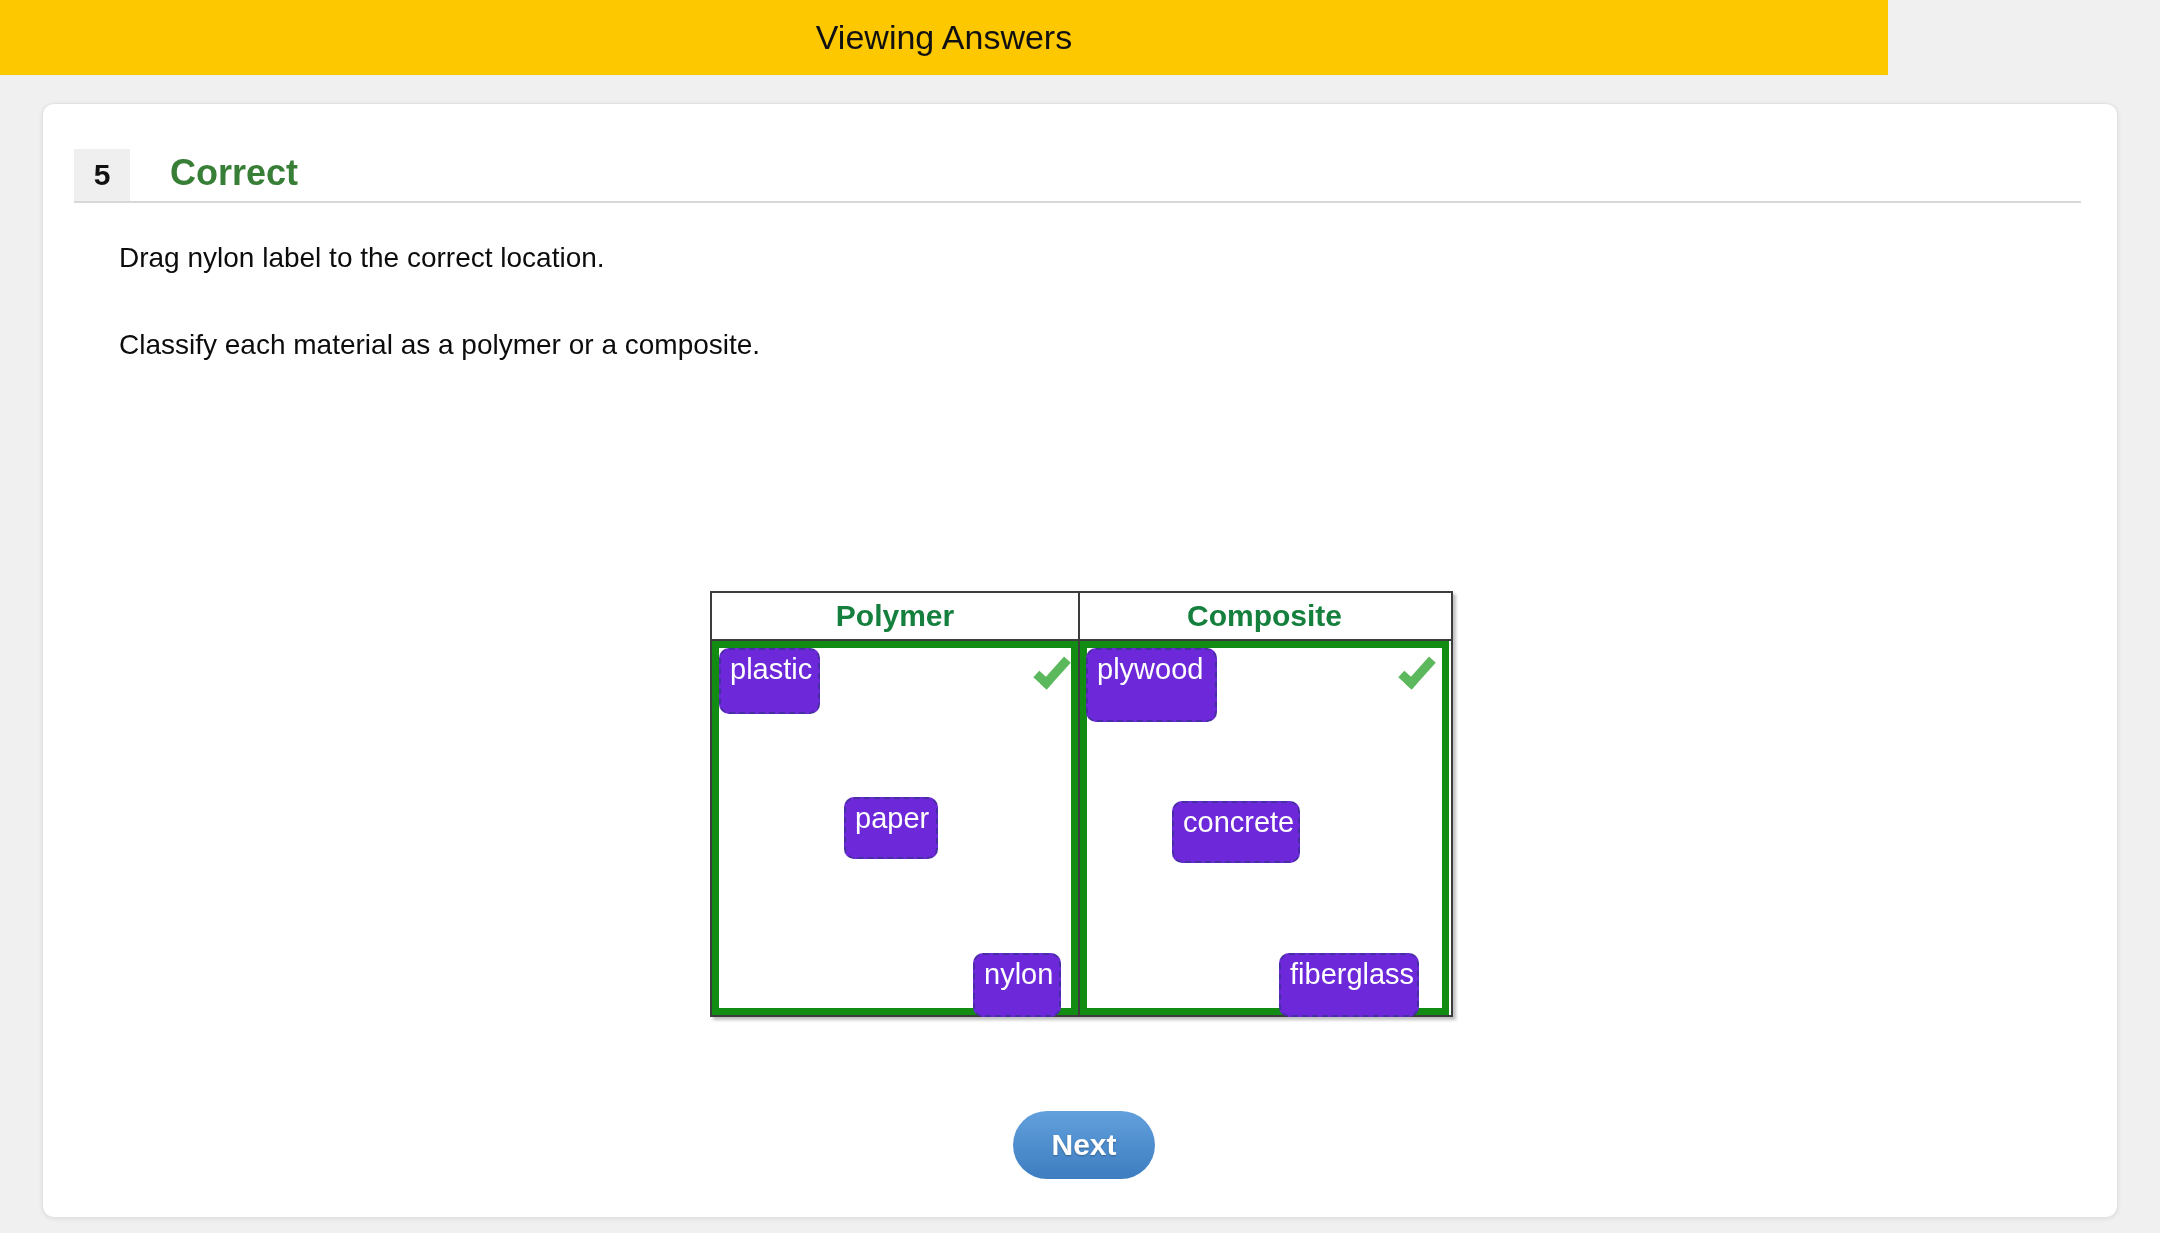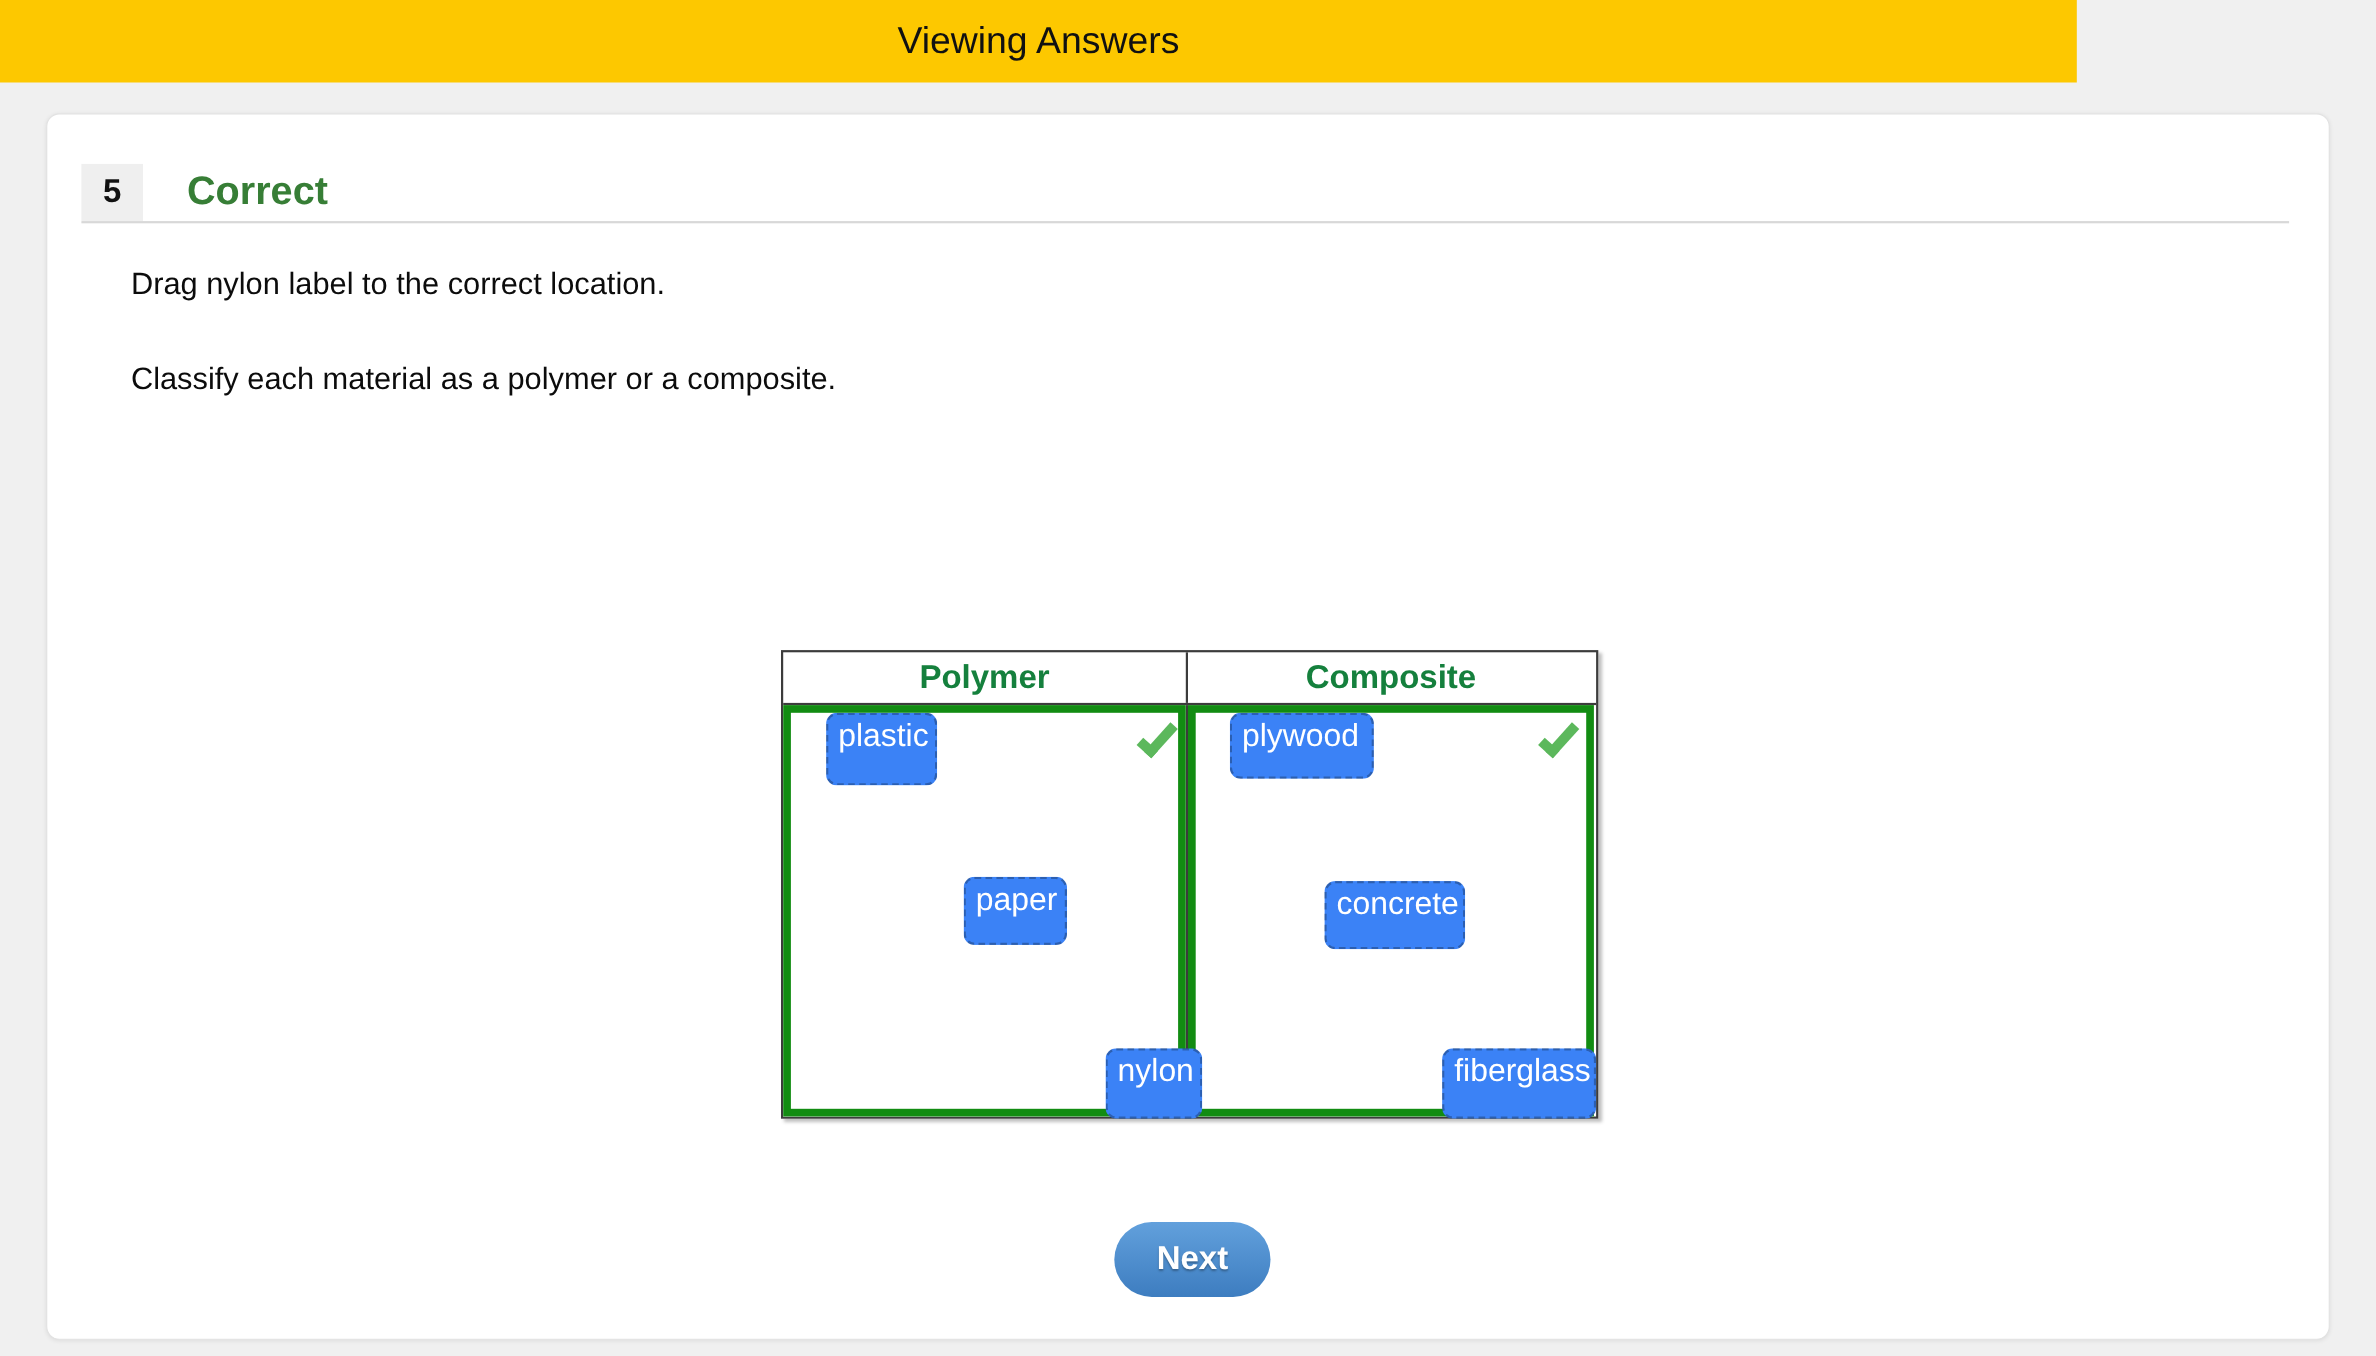--- a/index.html
+++ b/index.html
@@ -69,29 +69,29 @@
   .cell-right { width:369px; }
   .zone {
     width:100%; height:100%;
     border:7px solid #128c12;
     background:#fff;
   }
 
   
   .chip {
     position:absolute;
-    background:#3b82f6;
+    background:#6d28d9;
     border:2px dashed rgba(25,55,95,0.45);
     border-radius:10px;
     color:#fff; font-size:29px; line-height:1.15;
     padding:3px 0 0 9px;
-    white-space:nowrap; overflow:hidden;margin-left:32px;
+    white-space:nowrap; overflow:hidden;
   }
   .chip-plastic    { left:7px;   top:55px;  width:101px; height:66px; }
-  .chip-plywood    { left:374px; top:55px;  width:131px; height:60px; }
+  .chip-plywood    { left:374px; top:55px;  width:131px; height:74px; }
   .chip-paper      { left:132px; top:204px; width:94px;  height:62px; }
   .chip-concrete   { left:460px; top:208px; width:128px; height:62px; }
   .chip-nylon      { left:261px; top:360px; width:88px;  height:64px; }
   .chip-fiberglass { left:567px; top:360px; width:140px; height:64px; }
 
   
   .check {
     position:absolute; width:36px; height:18px;
     border-left:9px solid #5cb85c;
     border-bottom:9px solid #5cb85c;

